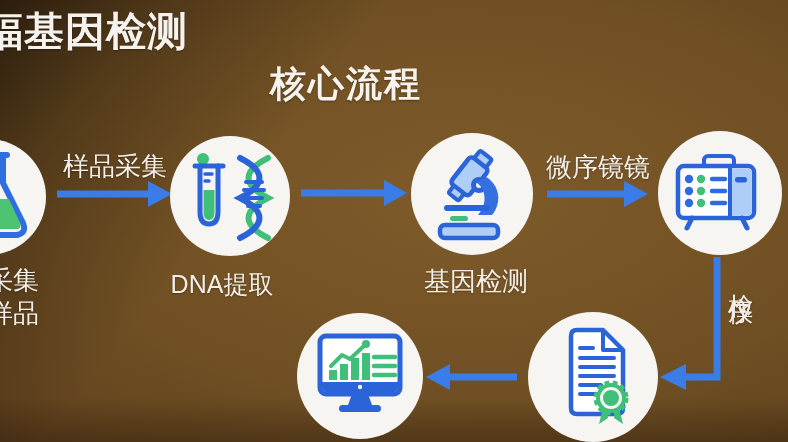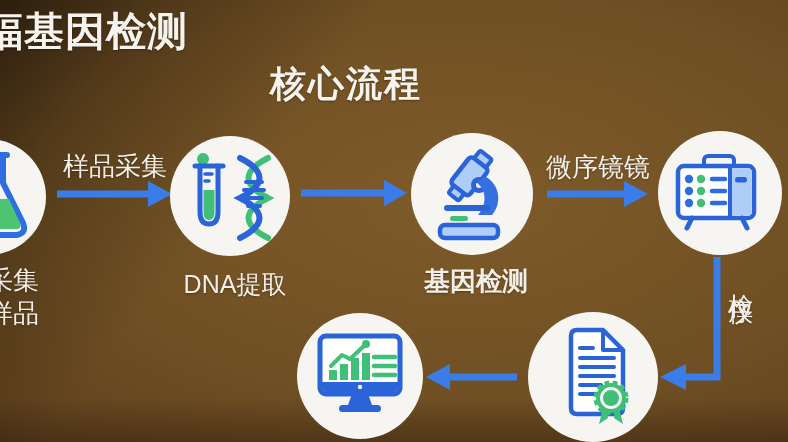--- a/index.html
+++ b/index.html
@@ -75,38 +75,38 @@
       <circle cx="17" cy="9" r="6" fill="#3fbf77"></circle>
       <path d="M9,16 H37" stroke="#2b63d8" stroke-width="5" stroke-linecap="round"></path>
       <path d="M14,16 V62 Q14,74 23,74 Q32,74 32,62 V16" fill="none" stroke="#2b63d8" stroke-width="5" stroke-linecap="round"></path>
       <path d="M17.5,40 V62 Q17.5,70 23,70 Q28.5,70 28.5,62 V40 Z" fill="#3fbf77"></path>
       <path d="M19,24 H26 M19,31 H23" stroke="#2b63d8" stroke-width="3.5" stroke-linecap="round"></path>
       <path d="M82,8 C56,21 56,35 82,48 C56,61 56,75 82,88" fill="none" stroke="#3fbf77" stroke-width="6" stroke-linecap="round"></path>
       <path d="M54,8 C80,21 80,35 54,48 C80,61 80,75 54,88" fill="none" stroke="#2b63d8" stroke-width="6" stroke-linecap="round"></path>
       <path d="M60,32 H76 M58,40 H78 M60,48 H76 M62,56 H74" stroke="#2b63d8" stroke-width="4" stroke-linecap="round"></path>
     </svg>
   </div>
-  <div class="lbl" style="left:173px;top:268px;width:124px;font-size:25px;">DNA提取</div>
+  <div class="lbl" style="left:160px;top:268px;width:124px;font-size:25px;">DNA提取</div>
 
   <div class="circle" style="left:411px;top:133px;width:122px;height:122px;">
     <svg width="84" height="94" viewBox="0 0 84 94">
       <g transform="rotate(38 38 32)">
         <rect x="30" y="2" width="15" height="10" rx="2" fill="#aecdf7" stroke="#2b63d8" stroke-width="4"></rect>
         <rect x="26" y="12" width="23" height="34" rx="4" fill="#aecdf7" stroke="#2b63d8" stroke-width="4.5"></rect>
         <rect x="31" y="46" width="13" height="9" rx="2" fill="#aecdf7" stroke="#2b63d8" stroke-width="4"></rect>
       </g>
       <circle cx="49" cy="38" r="8" fill="#2b63d8"></circle>
       <circle cx="49" cy="38" r="3" fill="#f6f5f2"></circle>
       <path d="M56,30 C70,38 72,56 62,68 L48,68 C58,56 56,42 46,35 Z" fill="#3470e0"></path>
       <rect x="14" y="58" width="46" height="6" rx="3" fill="#2b63d8"></rect>
       <rect x="20" y="69" width="18" height="5" rx="2.5" fill="#3fbf77"></rect>
       <rect x="10" y="78" width="58" height="13" rx="5" fill="#aecdf7" stroke="#2b63d8" stroke-width="4.5"></rect>
     </svg>
   </div>
-  <div class="lbl" style="left:414px;top:265px;width:124px;font-weight:bold;">基因检测</div>
+  <div class="lbl" style="left:414px;top:265px;width:124px;">基因检测</div>
 
   <div class="circle" style="left:658px;top:131px;width:124px;height:124px;">
     <svg width="96" height="82" viewBox="0 0 96 82">
       <rect x="32" y="4" width="30" height="16" rx="4" fill="#f6f5f2" stroke="#2b63d8" stroke-width="4"></rect>
       <rect x="6" y="14" width="76" height="52" rx="6" fill="#ffffff" stroke="#2b63d8" stroke-width="4.5"></rect>
       <path d="M58,16.5 H76 Q79.5,16.5 79.5,20 V60 Q79.5,63.5 76,63.5 H58 Z" fill="#aecdf7"></path>
       <line x1="58" y1="15" x2="58" y2="65" stroke="#2b63d8" stroke-width="4"></line>
       <rect x="63" y="25" width="12" height="5.5" rx="2.5" fill="#2b63d8"></rect>
       <circle cx="17" cy="27" r="4.2" fill="#2e6be0"></circle>
         <circle cx="29" cy="27" r="4.2" fill="#3fbf77"></circle>

